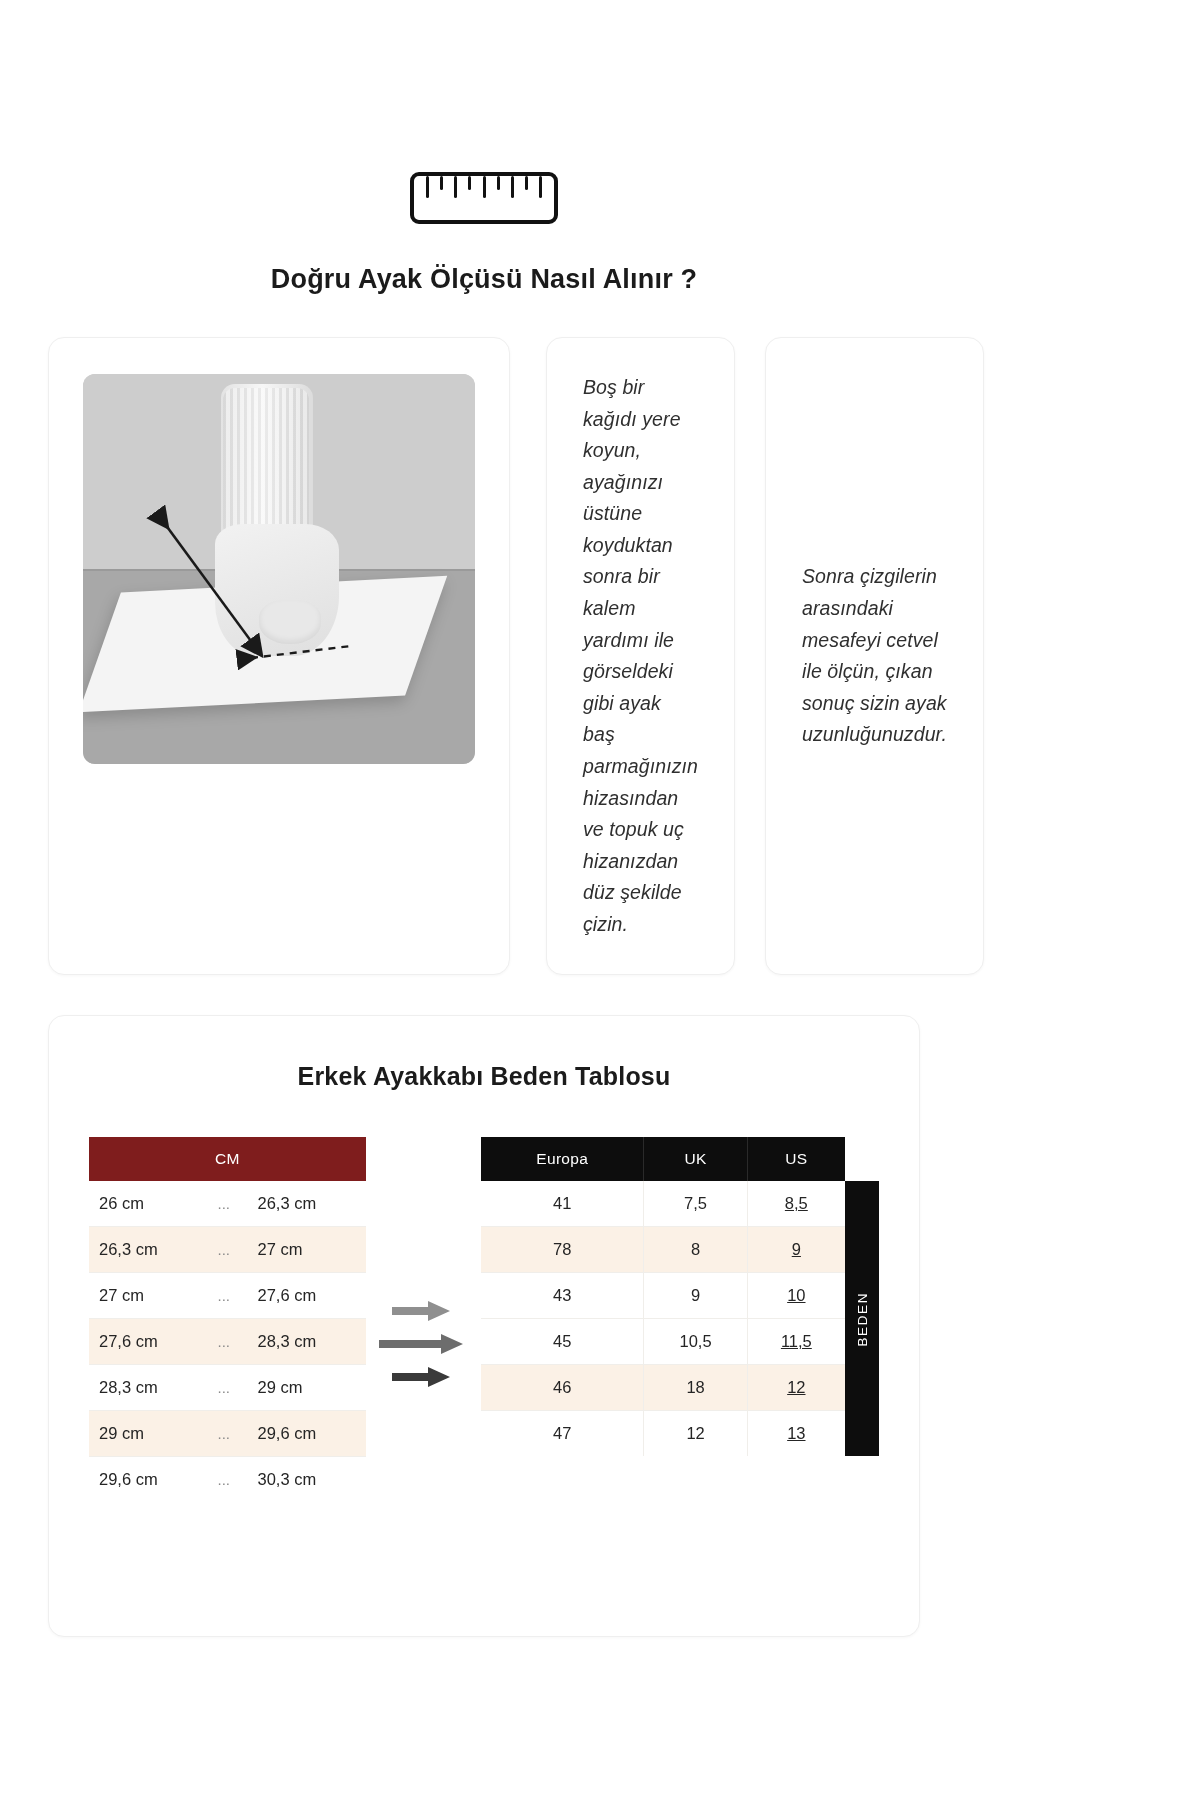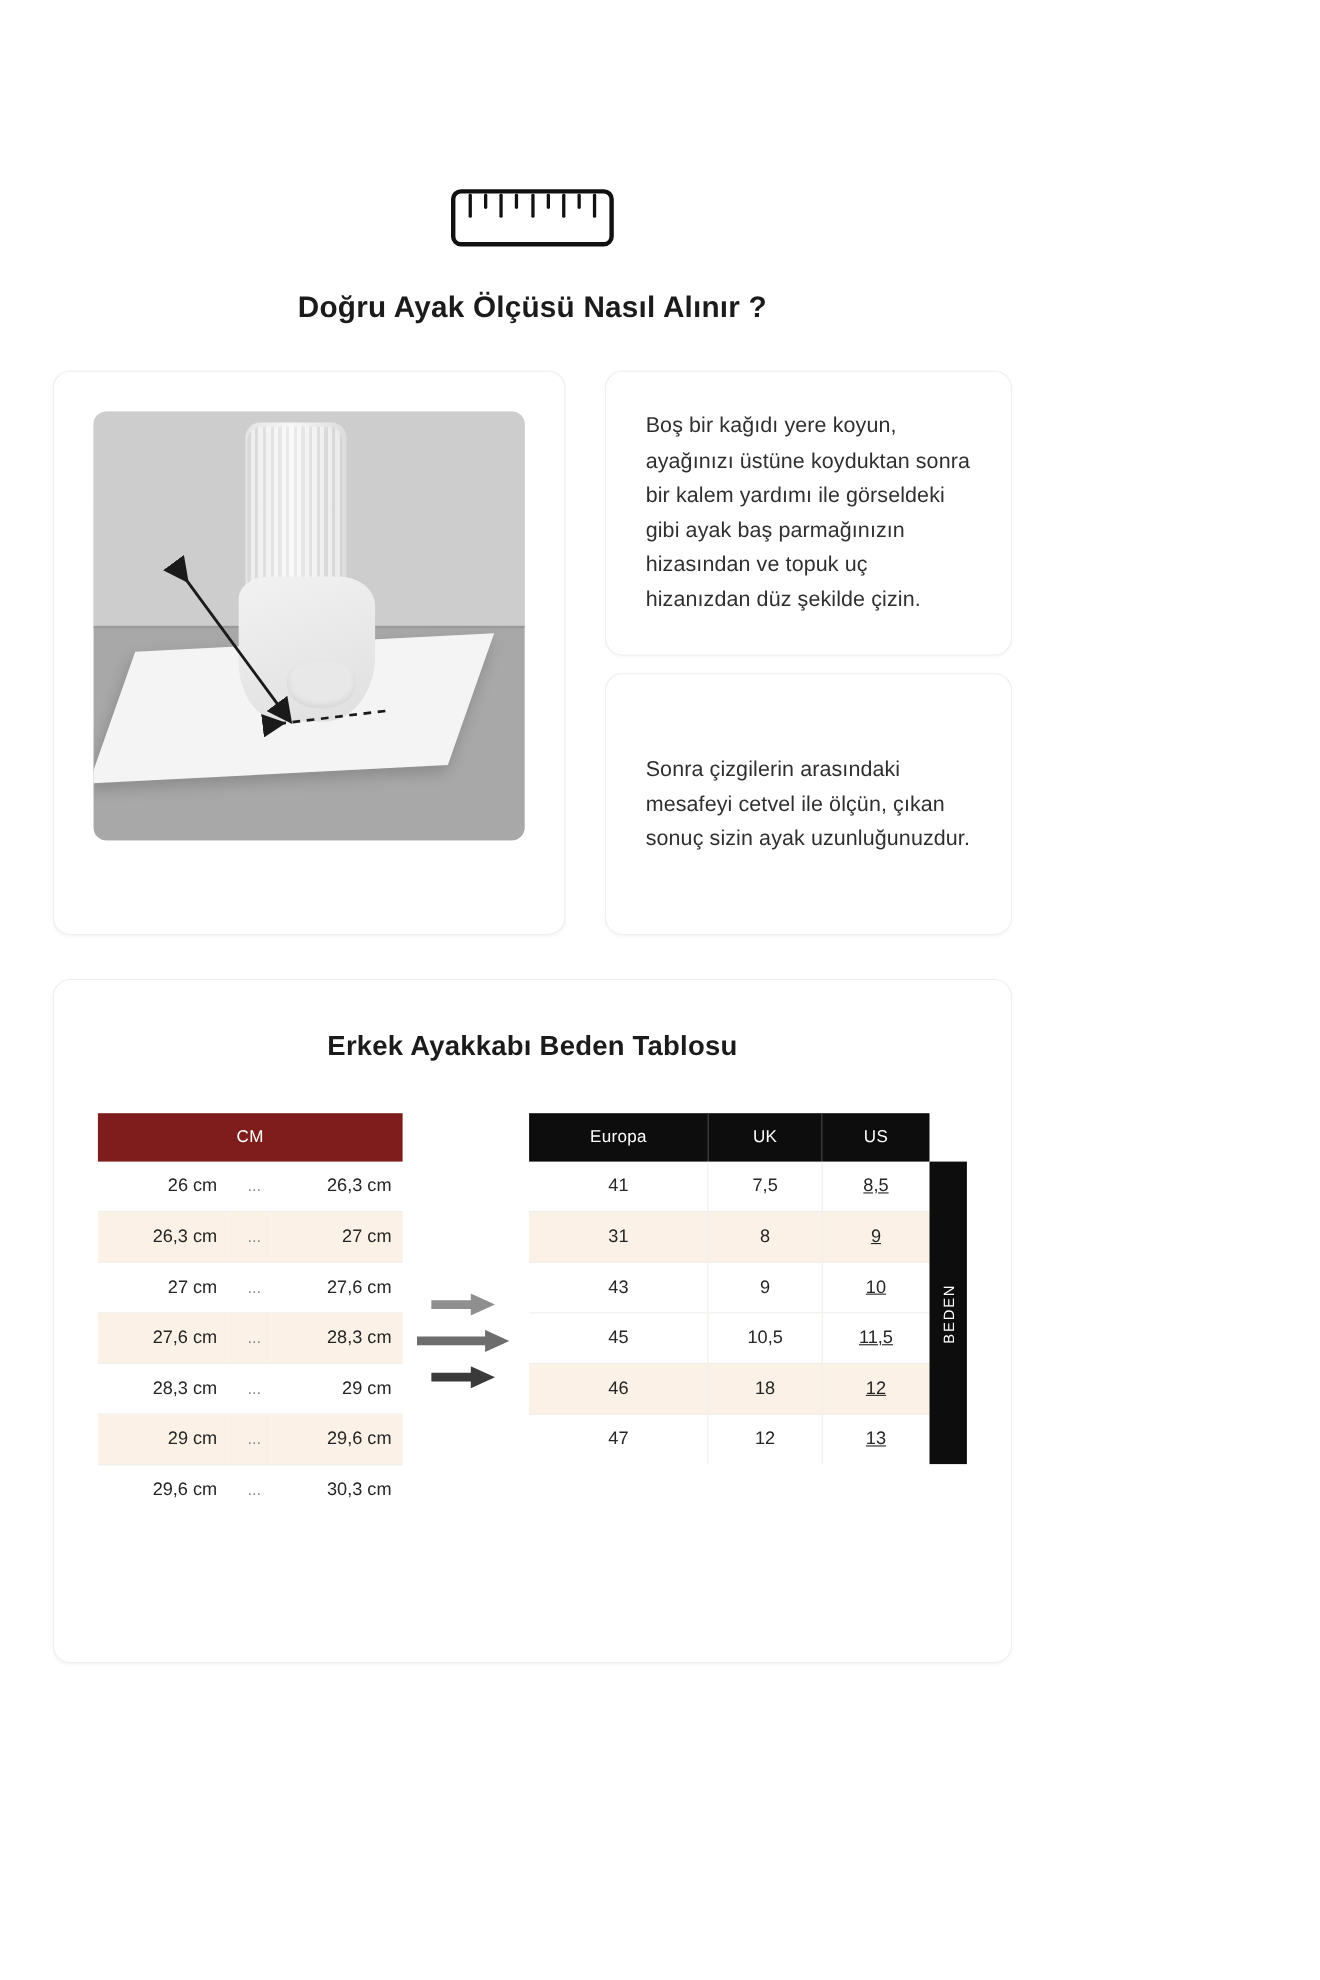--- a/index.html
+++ b/index.html
@@ -76,22 +76,23 @@
     width: 466px;
     min-height: 484px;
     padding: 36px 34px;
     display: flex;
     align-items: flex-start;
     justify-content: center;
   }
   .text-col {
     flex: 1;
     display: flex;
-    flex-direction: column;
-    gap: 16px;
+    flex-direction: row;
+    gap: 30px;
+    font-style: italic;
   }
   .text-card {
     padding: 34px 36px;
     font-size: 19.5px;
     line-height: 1.62;
     color: #2f2f2f;
     letter-spacing: 0.1px;
   }
   .text-card.first { min-height: 216px; }
   .text-card.second {
@@ -200,21 +201,21 @@
     background: #7f1d1d;
     color: #ffffff;
     font-size: 15.5px;
     font-weight: normal;
     padding: 13px 0;
     text-align: center;
     letter-spacing: 0.4px;
   }
   .cm-table td {
     padding: 13px 10px;
-    text-align: right;
+    text-align: left;
     border-bottom: 1px solid #f0eeea;
     color: #252525;
     white-space: nowrap;
   }
   .cm-table td.dots { color: #8a8a8a; width: 40px; font-size: 15px; }
   .cm-table tr.alt td { background: #fbf1e6; }
   .cm-table tr:last-child td { border-bottom: none; }
   .arrows {
     width: 118px;
     padding-top: 164px;
@@ -396,21 +397,21 @@
               <th>US</th>
             </tr>
           </thead>
           <tbody>
             <tr>
               <td>41</td>
               <td>7,5</td>
               <td>8,5</td>
             </tr>
             <tr class="alt">
-              <td>31</td>
+              <td>78</td>
               <td>8</td>
               <td>9</td>
             </tr>
             <tr>
               <td>43</td>
               <td>9</td>
               <td>10</td>
             </tr>
             <tr>
               <td>45</td>

